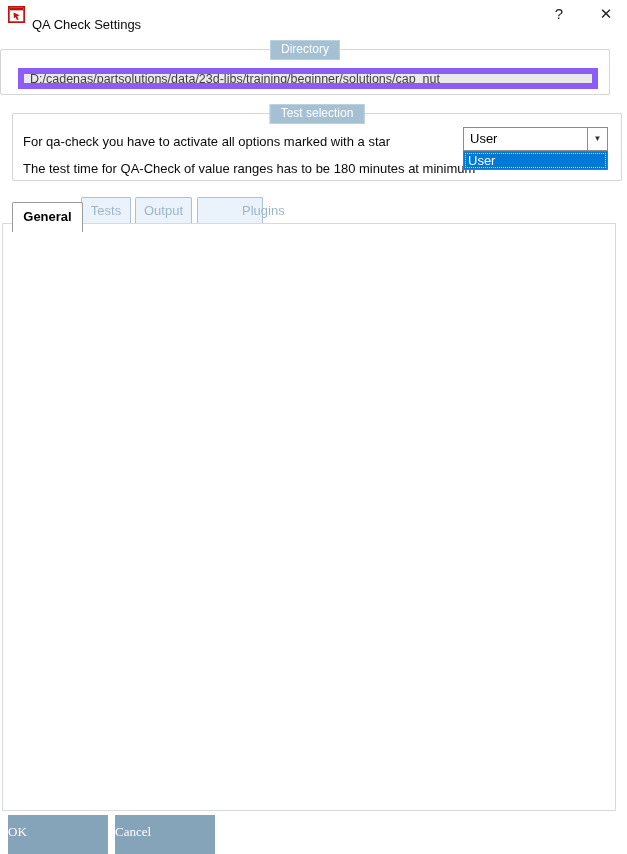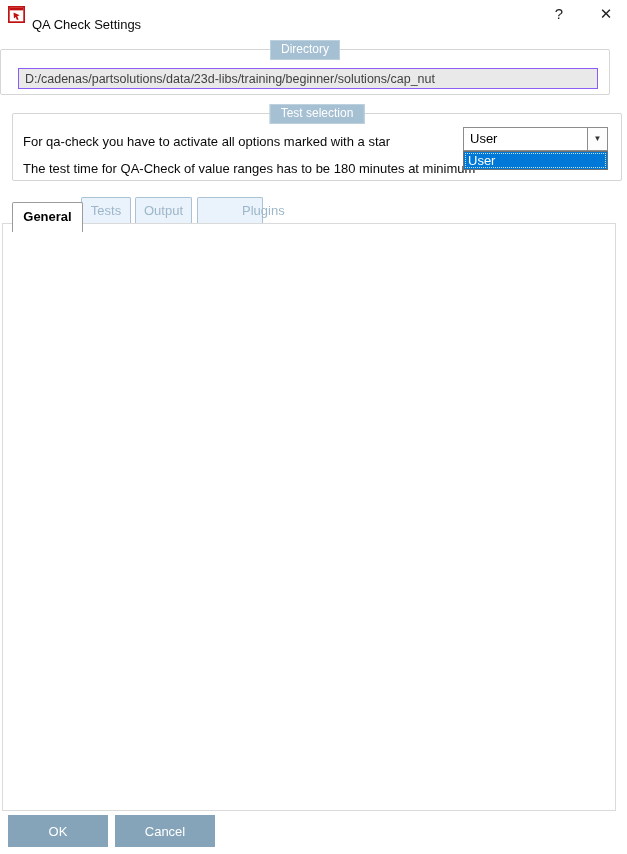--- a/index.html
+++ b/index.html
@@ -13,21 +13,21 @@
   .title { position:absolute; left:32px; top:17px; font-size:13px; color:#0a0a0a; }
   .tb-help { position:absolute; left:548px; top:3px; width:22px; height:22px; text-align:center; line-height:22px; font-size:15px; color:#222; cursor:default; }
   .tb-close { position:absolute; left:594px; top:3px; width:24px; height:22px; text-align:center; line-height:22px; font-size:15px; color:#222; cursor:default; }
 
   
   .groupbox { position:absolute; border:1px solid #d5d5d5; border-radius:2px; background:#fff; }
   .gb-directory { left:0; top:49px; width:610px; height:46px; }
   .gb-testsel  { left:12px; top:113px; width:610px; height:68px; }
   .gb-badge { position:absolute; top:-10px; left:50%; transform:translateX(-50%); background:#a5bfd3; border:1px solid #bcd0de; color:#ffffff; font-size:12px; padding:1px 10px 2px 10px; line-height:15px; white-space:nowrap; }
 
-  .dir-field { position:absolute; left:17px; top:18px; width:580px; height:21px; background:#e9e9e9; border:1px solid #8b5cf6; color:#3f3f3f; font-size:12.5px; font-family:"Liberation Sans",sans-serif; padding:0 6px; }
+  .dir-field { position:absolute; left:17px; top:18px; width:580px; height:21px; background:#e9e9e9; border:6px solid #8b5cf6; color:#3f3f3f; font-size:12.5px; font-family:"Liberation Sans",sans-serif; padding:0 6px; }
 
   .ts-line1 { position:absolute; left:10px; top:20px; font-size:13px; color:#0a0a0a; }
   .ts-line2 { position:absolute; left:10px; top:47px; font-size:13px; color:#0a0a0a; }
 
   
   .combo { position:absolute; left:463px; top:127px; width:145px; height:24px; background:#fff; border:1px solid #8c8c8c; z-index:12; }
   .combo-value { position:absolute; left:6px; top:3px; font-size:13px; color:#000; }
   .combo-btn { position:absolute; right:0; top:0; width:20px; height:22px; border-left:1px solid #8c8c8c; background:#fdfdfd; text-align:center; }
   .combo-arrow { font-size:8px; color:#333; line-height:22px; }
 
@@ -54,21 +54,21 @@
   .cb-box.checked .check { display:block; }
   .cb-label { position:absolute; font-size:13px; color:#0a0a0a; }
 
   
   .f-label { position:absolute; left:28px; font-size:13px; color:#0a0a0a; }
   .f-input { position:absolute; height:25px; background:#fff; border:1px solid #b2b2b2; font-size:13px; font-family:"Liberation Sans",sans-serif; padding:0 7px; color:#000; }
   .f-input.first { border-color:#8f8f8f; }
   .f-suffix { position:absolute; left:565px; font-size:13px; color:#0a0a0a; }
 
   
-  .btn { position:absolute; top:815px; width:100px; height:32px; background:#85a3b9; border:none; color:#ffffff; font-size:13px; font-family:Liberation Sans, sans-serif; text-align:center; line-height:33px; cursor:default; }
+  .btn { position:absolute; top:815px; width:100px; height:40px; background:#85a3b9; border:none; color:#ffffff; font-size:13px; font-family:Liberation Serif, serif; text-align:left; line-height:33px; cursor:default; }
   .btn-ok { left:8px; }
   .btn-cancel { left:115px; }
 </style>
 </head>
 <body>
 
 <div class="dialog">
 
   <div class="titlebar">
     <span class="app-icon">

